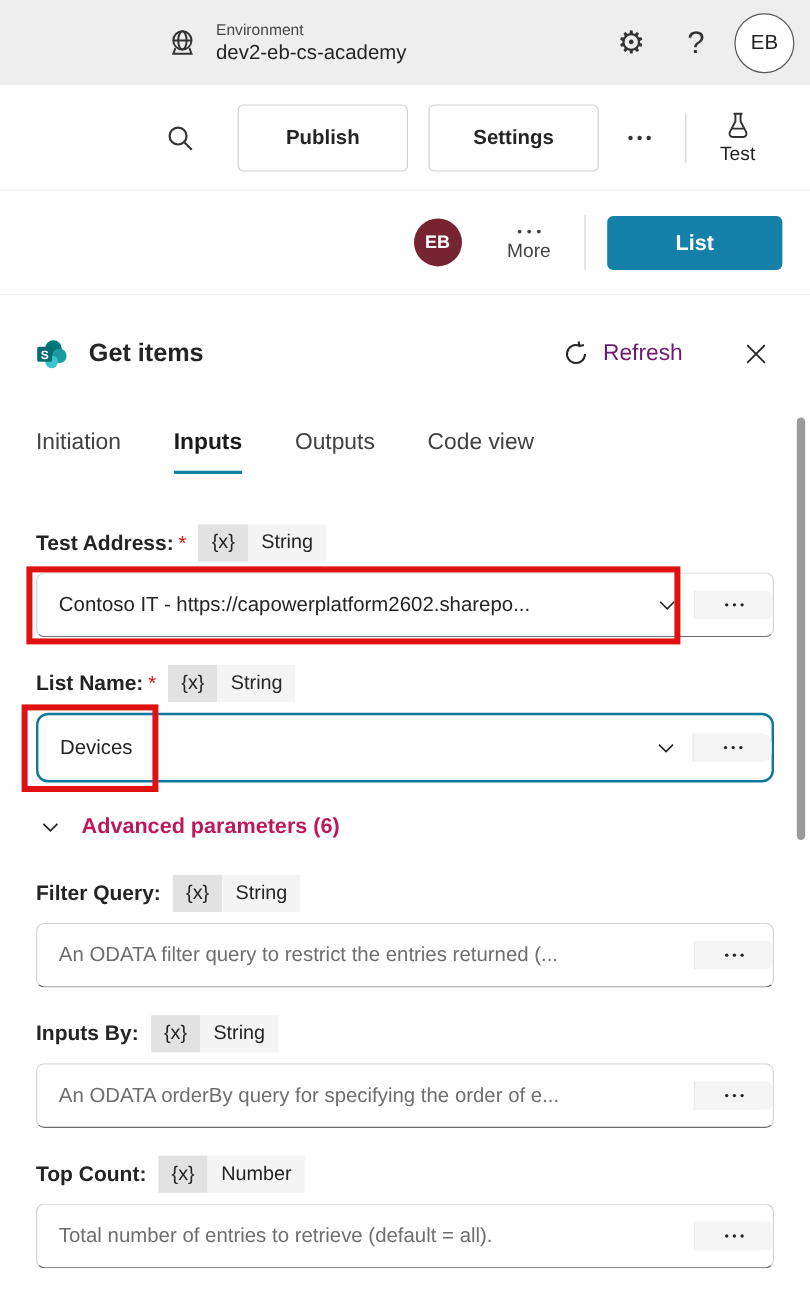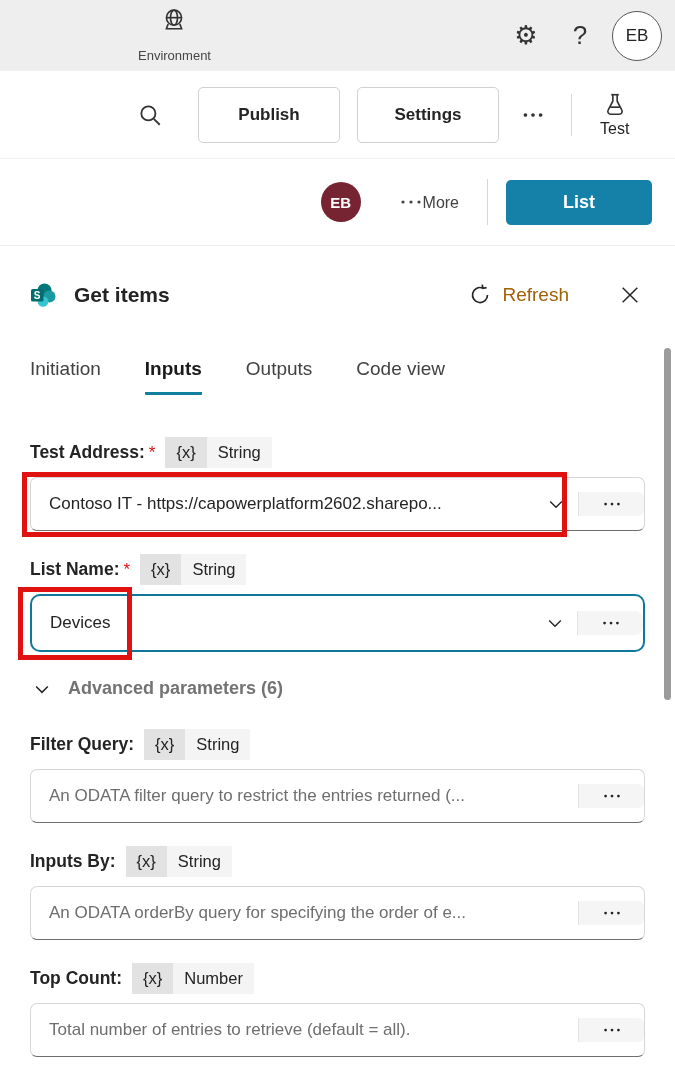--- a/index.html
+++ b/index.html
@@ -6,21 +6,21 @@
   body{
     width:675px;height:1080px;overflow:hidden;background:#fff;
     font-family:"Liberation Sans","DejaVu Sans",sans-serif;color:#242424;
     position:relative;
   }
   svg{display:block;}
   
   .topbar{
     height:71px;background:#efeeee;display:flex;align-items:center;
   }
-  .env-group{display:flex;align-items:center;gap:14px;margin-left:138px;flex-direction:column;}
+  .env-group{display:flex;align-items:center;gap:14px;margin-left:138px;}
   .env-text{display:flex;flex-direction:column;line-height:1.25;}
   .env-label{font-size:13px;color:#464646;}
   .env-name{font-size:17px;color:#242424;}
   .topbar-right{margin-left:auto;display:flex;align-items:center;gap:10px;padding-right:13px;}
   .icon-btn{width:44px;height:44px;display:flex;align-items:center;justify-content:center;background:none;border:none;cursor:pointer;color:#333;}
   .q-glyph{font-size:26px;color:#333;font-weight:400;}
   .gear-glyph{font-size:26px;color:#333;}
   .avatar-top{
     width:48px;height:48px;border-radius:50%;background:#fff;border:1px solid #575757;
     display:flex;align-items:center;justify-content:center;font-size:17px;color:#242424;cursor:pointer;
@@ -37,33 +37,33 @@
   .vdivider{width:1px;height:42px;background:#d6d6d6;margin:0 14px 0 16px;}
   .test-group{display:flex;flex-direction:column;align-items:center;gap:2px;cursor:pointer;margin-left:14px;}
   .test-label{font-size:16px;color:#242424;}
   
   .actionbar{height:86px;background:#fff;display:flex;align-items:center;border-bottom:1px solid #ececec;}
   .action-right{margin-left:auto;display:flex;align-items:center;padding-right:23px;}
   .avatar-maroon{
     width:40px;height:40px;border-radius:50%;background:#772432;color:#fff;
     display:flex;align-items:center;justify-content:center;font-size:15px;font-weight:700;cursor:pointer;
   }
-  .more-group{display:flex;flex-direction:row;align-items:center;margin-left:38px;cursor:pointer;}
+  .more-group{display:flex;flex-direction:column;align-items:center;margin-left:38px;cursor:pointer;}
   .more-label{font-size:16px;color:#424242;margin-top:1px;}
   .actionbar .vdivider{height:46px;margin:0 10px 0 28px;}
   .save-btn{
     width:146px;height:45px;background:#1581a8;color:#fff;border:none;border-radius:5px;
     font-family:inherit;font-size:18px;font-weight:700;cursor:pointer;margin-left:8px;
   }
   
   .panel{padding:24px 30px 0 30px;background:#fff;}
   .panel-header{display:flex;align-items:center;height:50px;}
   .panel-title{font-size:21px;font-weight:700;margin-left:16px;}
   .panel-header-right{margin-left:auto;display:flex;align-items:center;}
-  .refresh-btn{display:flex;align-items:center;gap:10px;background:none;border:none;cursor:pointer;font-family:inherit;font-size:19px;color:#a16207;}
+  .refresh-btn{display:flex;align-items:center;gap:10px;background:none;border:none;cursor:pointer;font-family:inherit;font-size:19px;color:#701a75;}
   .close-btn{background:none;border:none;cursor:pointer;margin-left:40px;padding:4px;}
   
   .tabs{display:flex;gap:44px;margin-top:38px;}
   .tab{font-size:19px;color:#424242;padding-bottom:12px;cursor:pointer;border-bottom:3px solid transparent;}
   .tab.active{font-weight:700;color:#1a1a1a;border-bottom-color:#11809e;border-radius:1px;}
   
   .form{margin-top:42px;}
   .label-row{display:flex;align-items:center;margin-bottom:9px;}
   .f-label{font-size:17.5px;font-weight:700;color:#242424;}
   .req{color:#d11;font-size:17px;margin-left:4px;}
@@ -80,21 +80,21 @@
     font-size:17px;color:#242424;padding:0 0 0 18px;min-width:0;
   }
   .field input::placeholder{color:#6e6e6e;opacity:1;}
   .chev-btn{width:44px;background:none;border:none;display:flex;align-items:center;justify-content:center;cursor:pointer;}
   .dots-seg{
     width:66px;background:#f5f5f5;border-left:1px solid #e3e3e3;display:flex;align-items:center;justify-content:center;
     cursor:pointer;border:none;border-left:1px solid #e3e3e3;border-radius:0 6px 6px 0;
   }
   .field.focused .dots-seg{border-radius:0 8px 8px 0;}
   .adv-row{display:flex;align-items:center;gap:16px;margin:26px 0 30px 2px;cursor:pointer;}
-  .adv-label{font-size:18px;font-weight:700;color:#737373;}
+  .adv-label{font-size:18px;font-weight:700;color:#be185d;}
   
   .ann{position:absolute;border:5px solid #e01111;pointer-events:none;z-index:5;}
   .ann-site{left:-9px;top:-6px;right:77px;bottom:-7px;}
   .ann-list{left:-14px;top:-9px;width:104px;height:63px;}
   
   .scroll-thumb{position:absolute;right:4px;top:348px;width:7px;height:352px;background:#9b9b9b;border-radius:4px;cursor:pointer;z-index:9;}
 </style>
 </head>
 <body>
 
@@ -103,20 +103,21 @@
     <span>
       <svg width="28" height="28" viewBox="0 0 24 24" fill="none" stroke="#333" stroke-width="1.4">
         <circle cx="12" cy="10" r="6.5"></circle>
         <ellipse cx="12" cy="10" rx="3" ry="6.5"></ellipse>
         <line x1="5.5" y1="10" x2="18.5" y2="10"></line>
         <path d="M7 15.5 L5.5 19.5 H18.5 L17 15.5"></path>
       </svg>
     </span>
     <span class="env-text">
       <span class="env-label">Environment</span>
+      <span class="env-name">dev2-eb-cs-academy</span>
     </span>
   </div>
   <div class="topbar-right">
     <button class="icon-btn">
       <span class="gear-glyph">⚙</span>
     </button>
     <button class="icon-btn">
       <span class="q-glyph">?</span>
     </button>
     <div class="avatar-top">EB</div>

